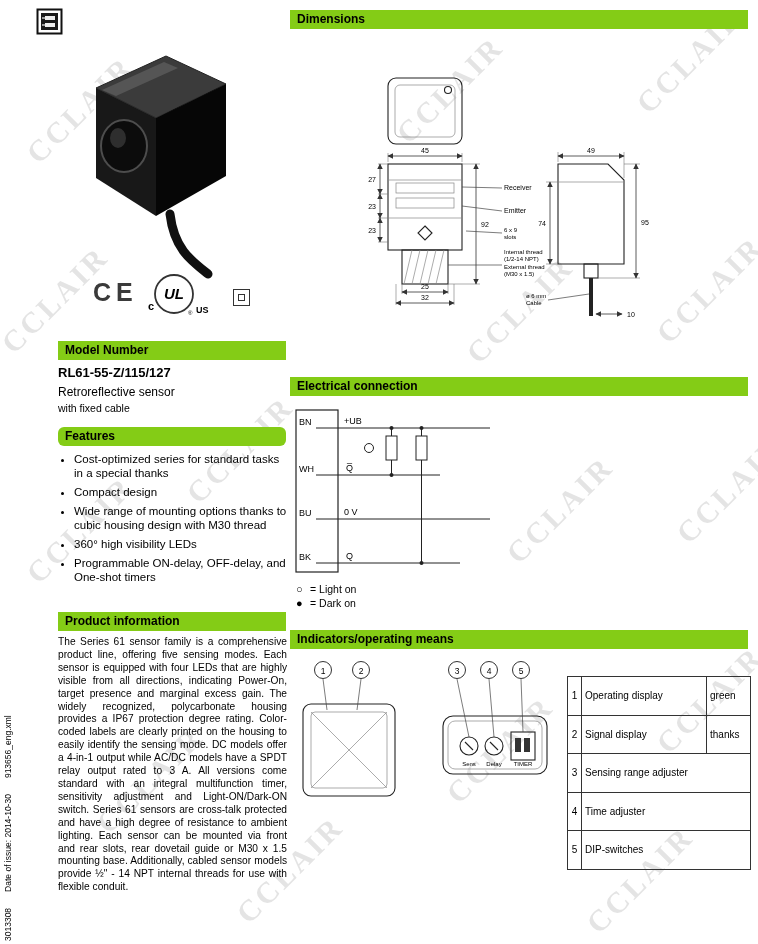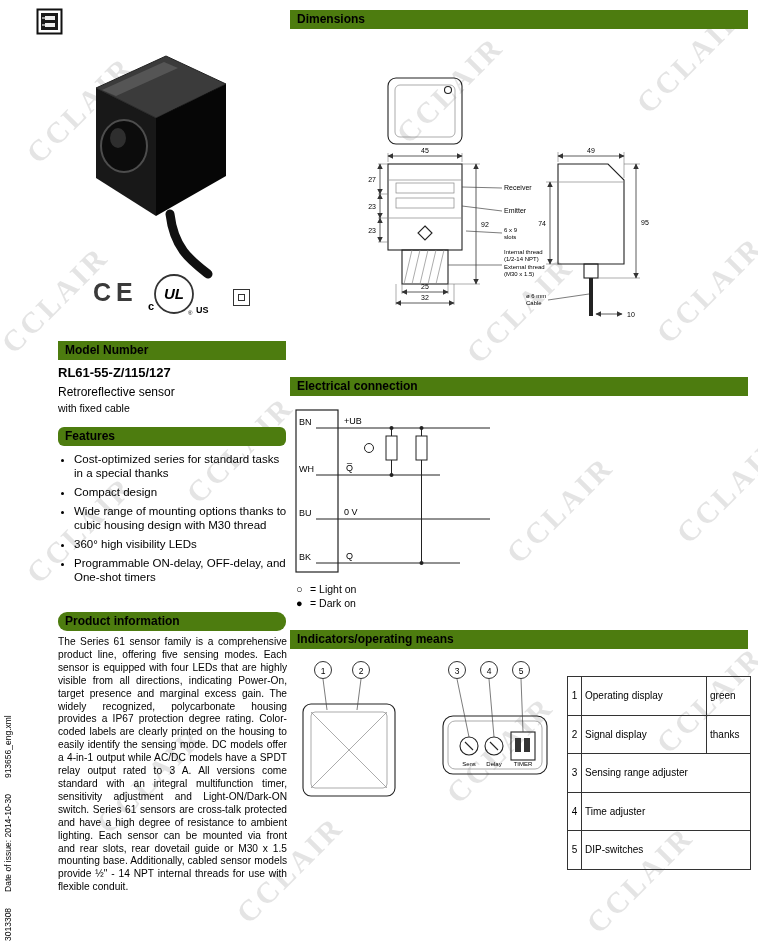--- a/index.html
+++ b/index.html
@@ -6,21 +6,21 @@
   html,body { background:#fff; }
   body { font-family:"Liberation Sans", sans-serif; color:#000; }
   .page { position:relative; width:758px; height:944px; background:#fff; overflow:hidden; }
 
   
   .wm { position:absolute; font-family:"Liberation Serif", serif; font-weight:bold;
         font-size:30px; letter-spacing:3px; color:rgba(120,120,120,0.20);
         transform:translate(-50%,-50%) rotate(-45deg); white-space:nowrap; pointer-events:none; }
 
   
-  .hdr { position:absolute; height:19px; background:#4d7c0f; font-weight:bold;
+  .hdr { position:absolute; height:19px; background:#84cc16; font-weight:bold;
          font-size:12px; line-height:19px; padding-left:7px; }
   .hdr.left  { left:58px;  width:228px; }
   .hdr.right { left:290px; width:458px; }
 
   .abs { position:absolute; }
 
   .model-number { left:58px; top:365px; font-size:13px; font-weight:bold; }
   .model-type   { left:58px; top:385px; font-size:12px; }
   .model-var    { left:58px; top:402px; font-size:10.5px; }
 
@@ -122,21 +122,21 @@
 
   <div class="hdr left" style="top:427px;border-radius:6px;">Features</div>
   <ul class="features">
     <li>Cost-optimized series for standard tasks in a special thanks</li>
     <li>Compact design</li>
     <li>Wide range of mounting options thanks to cubic housing design with M30 thread</li>
     <li>360° high visibility LEDs</li>
     <li>Programmable ON-delay, OFF-delay, and One-shot timers</li>
   </ul>
 
-  <div class="hdr left" style="top:612px;border-radius:9px;">Product information</div>
+  <div class="hdr left" style="top:612px;">Product information</div>
   <div class="abs pinfo">The Series 61 sensor family is a comprehensive product line, offering five sensing modes. Each sensor is equipped with four LEDs that are highly visible from all directions, indicating Power-On, target presence and marginal excess gain. The widely recognized, polycarbonate housing provides a IP67 protection degree rating. Color-coded labels are clearly printed on the housing to easily identify the sensing mode. DC models offer a 4-in-1 output while AC/DC models have a SPDT relay output rated to 3 A. All versions come standard with an integral multifunction timer, sensitivity adjustment and Light-ON/Dark-ON switch. Series 61 sensors are cross-talk protected and have a high degree of resistance to ambient lighting. Each sensor can be mounted via front and rear slots, rear dovetail guide or M30 x 1.5 mounting base. Additionally, cabled sensor models provide ½" - 14 NPT internal threads for use with flexible conduit.</div>
 
   <div class="hdr right" style="top:10px;">Dimensions</div>
 
   <svg class="abs" style="left:290px;top:32px;" width="458" height="345" viewBox="0 0 458 345">
     <defs>
       <marker id="arr" viewBox="0 0 10 10" refX="9" refY="5" markerWidth="7" markerHeight="7" orient="auto-start-reverse">
         <path d="M0,0 L10,5 L0,10 z" fill="#333"></path>
       </marker>
     </defs>

